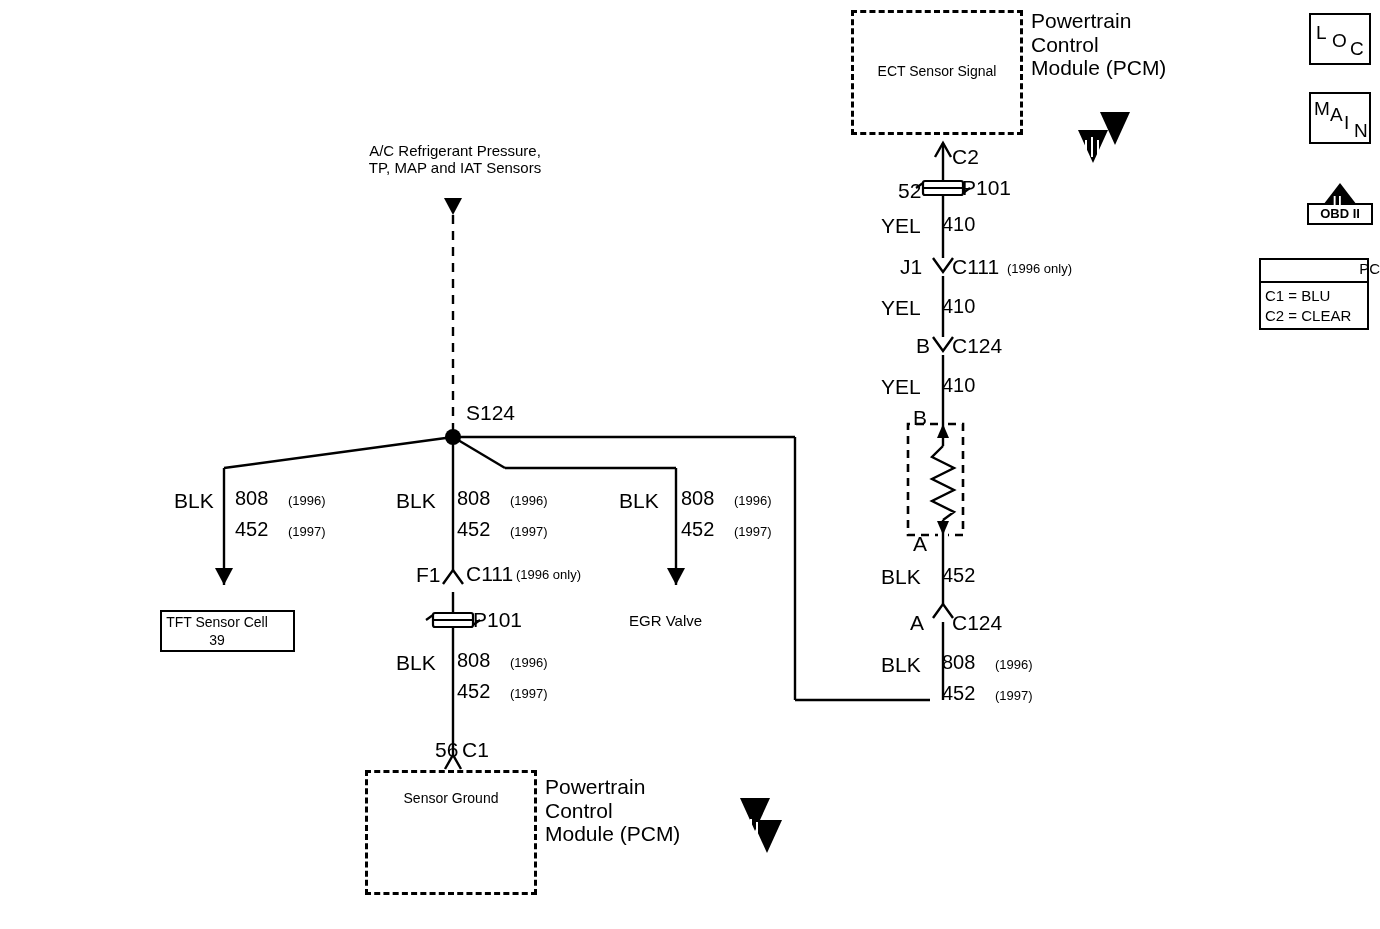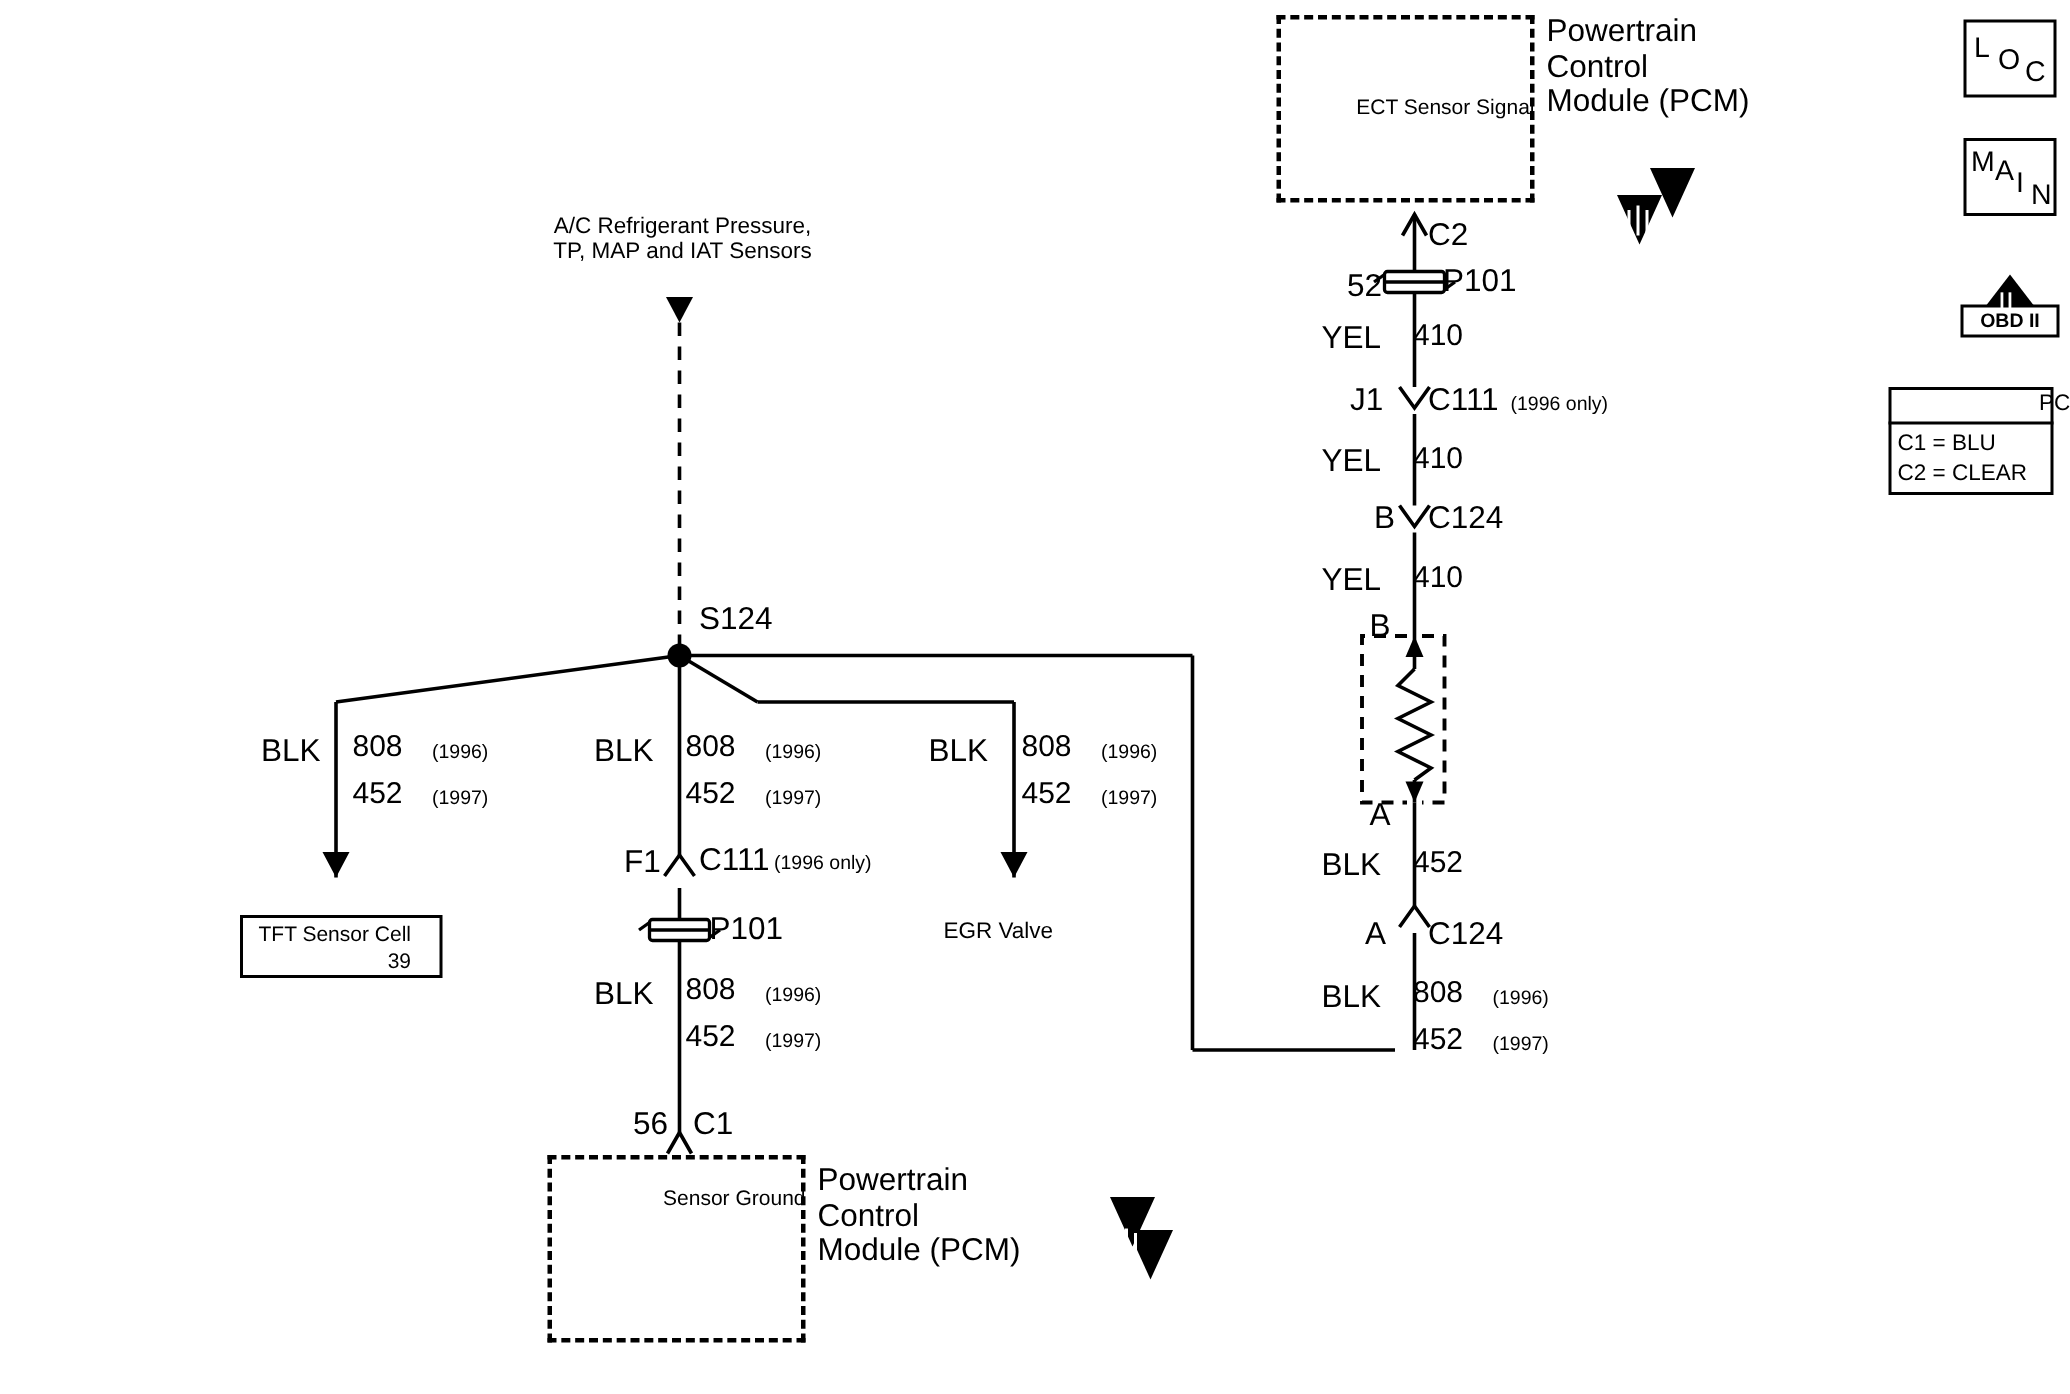--- a/index.html
+++ b/index.html
@@ -42,21 +42,21 @@
   }
   svg.overlay {
     position: absolute;
     left: 0; top: 0;
     width: 1380px;
     height: 929px;
     pointer-events: none;
   }
   .boxtext {
     position: absolute;
-    text-align: right;
+    text-align: center;
     font-size: 14px;
     line-height: 1.25;
   }
 </style>
 </head>
 <body>
 
 <div id="canvas">
 
   <svg class="overlay" viewBox="0 0 1380 929">
@@ -184,21 +184,21 @@
   <div class="lbl t-xs" style="left:516px; top:568px;">(1996 only)</div>
 
   <div class="lbl t-big" style="left:473px; top:608px;">P101</div>
 
   <div class="lbl t-big" style="left:396px; top:651px;">BLK</div>
   <div class="lbl t-num" style="left:457px; top:649px;">808</div>
   <div class="lbl t-xs" style="left:510px; top:656px;">(1996)</div>
   <div class="lbl t-num" style="left:457px; top:680px;">452</div>
   <div class="lbl t-xs" style="left:510px; top:687px;">(1997)</div>
 
-  <div class="lbl t-big" style="left:422px; top:738px;">56</div>
+  <div class="lbl t-big" style="left:435px; top:738px;">56</div>
   <div class="lbl t-big" style="left:462px; top:738px;">C1</div>
 
   <div class="solidbox" style="left:160px; top:610px; width:135px; height:42px;"></div>
   <div class="boxtext" style="left:160px; top:614px; width:114px;">TFT Sensor
 Cell 39</div>
 
   <div class="lbl t-sm" style="left:629px; top:613px;">EGR Valve</div>
 
   <div class="dashbox" style="left:365px; top:770px; width:172px; height:125px;"></div>
   <div class="boxtext" style="left:365px; top:790px; width:172px;">Sensor

